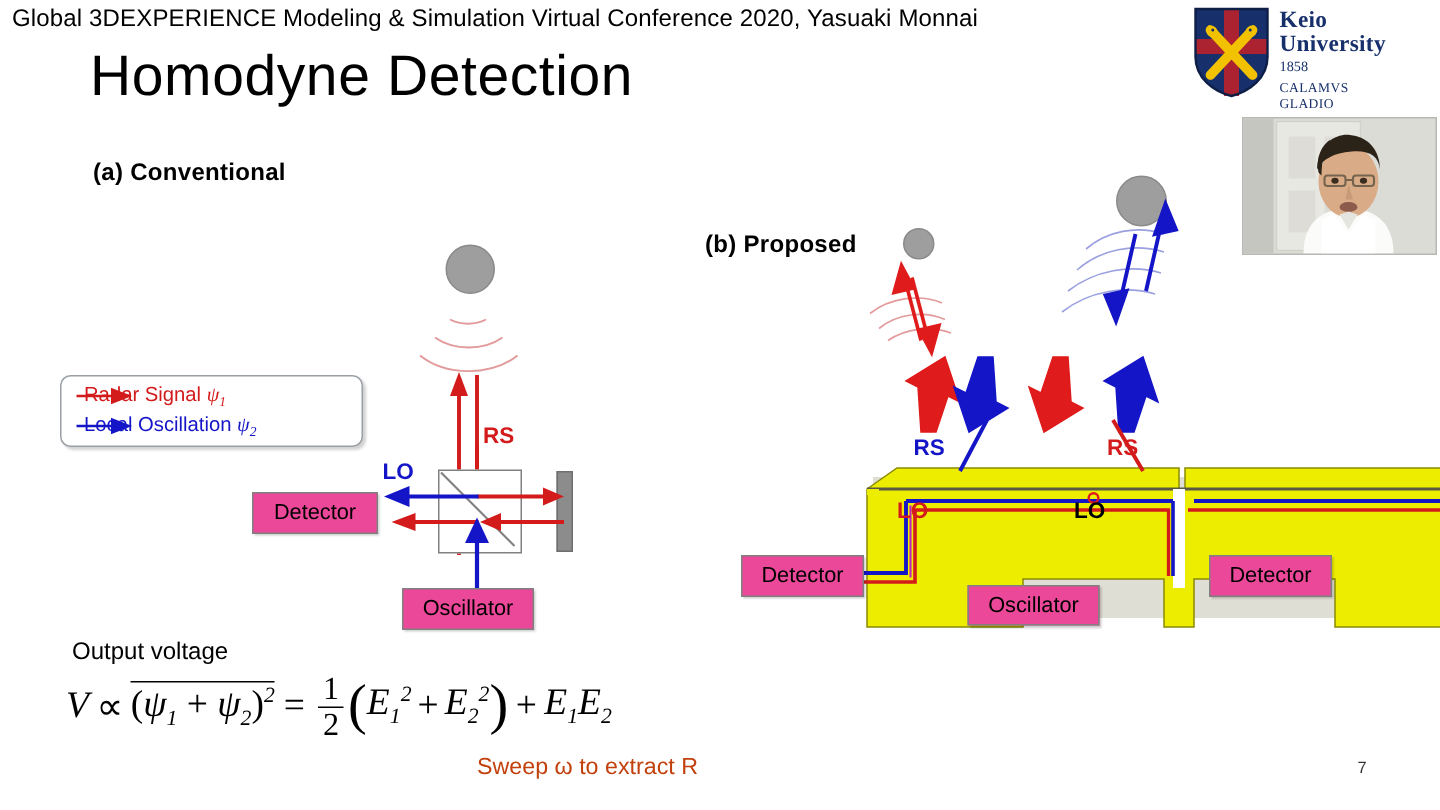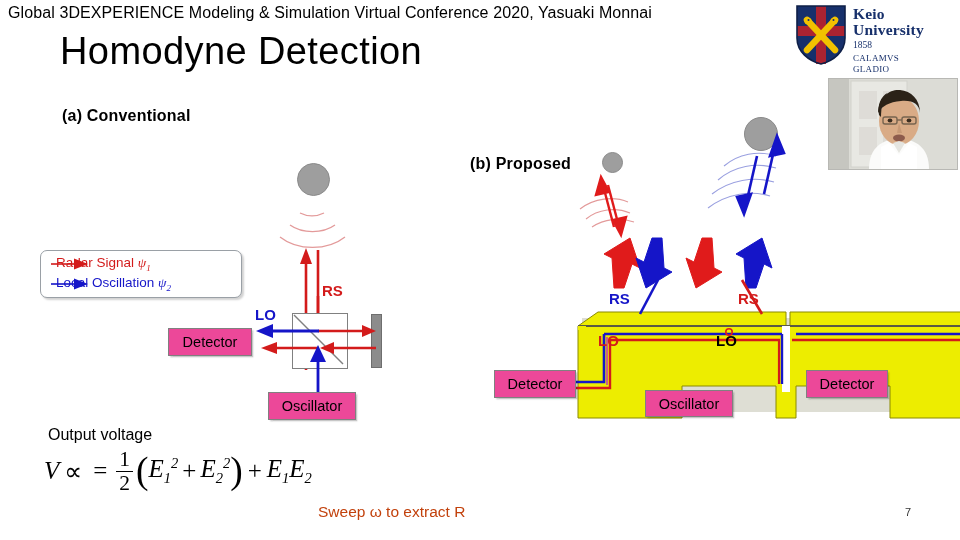--- a/index.html
+++ b/index.html
@@ -322,20 +322,21 @@
 <div class="abs blue" id="lbl-rs-b1">RS</div>
 <div class="abs red" id="lbl-rs-b2">RS</div>
 <div class="abs red" id="lbl-lo-b1">LO</div>
 <div class="abs" id="lbl-lo-b2">LO</div>
 
 <div class="abs" id="out-volt">Output voltage</div>
 
 <div class="abs" id="formula">
   <span class="it">V</span>
   <span style="margin:0 5px;">∝</span>
+  <span class="ovl"><span>(</span><span class="it">ψ</span><sub>1</sub> <span>+</span> <span class="it">ψ</span><sub>2</sub><span>)</span><sup>2</sup></span>
   <span style="margin:0 6px;">=</span>
   <span class="frac">
     <span class="num">1</span>
     <span class="den">2</span>
   </span>
   <span class="bigpar">(</span>
   <span><span class="it">E</span><sub>1</sub><sup>2</sup></span>
   <span style="margin:0 4px;">+</span>
   <span><span class="it">E</span><sub>2</sub><sup>2</sup></span>
   <span class="bigpar">)</span>

